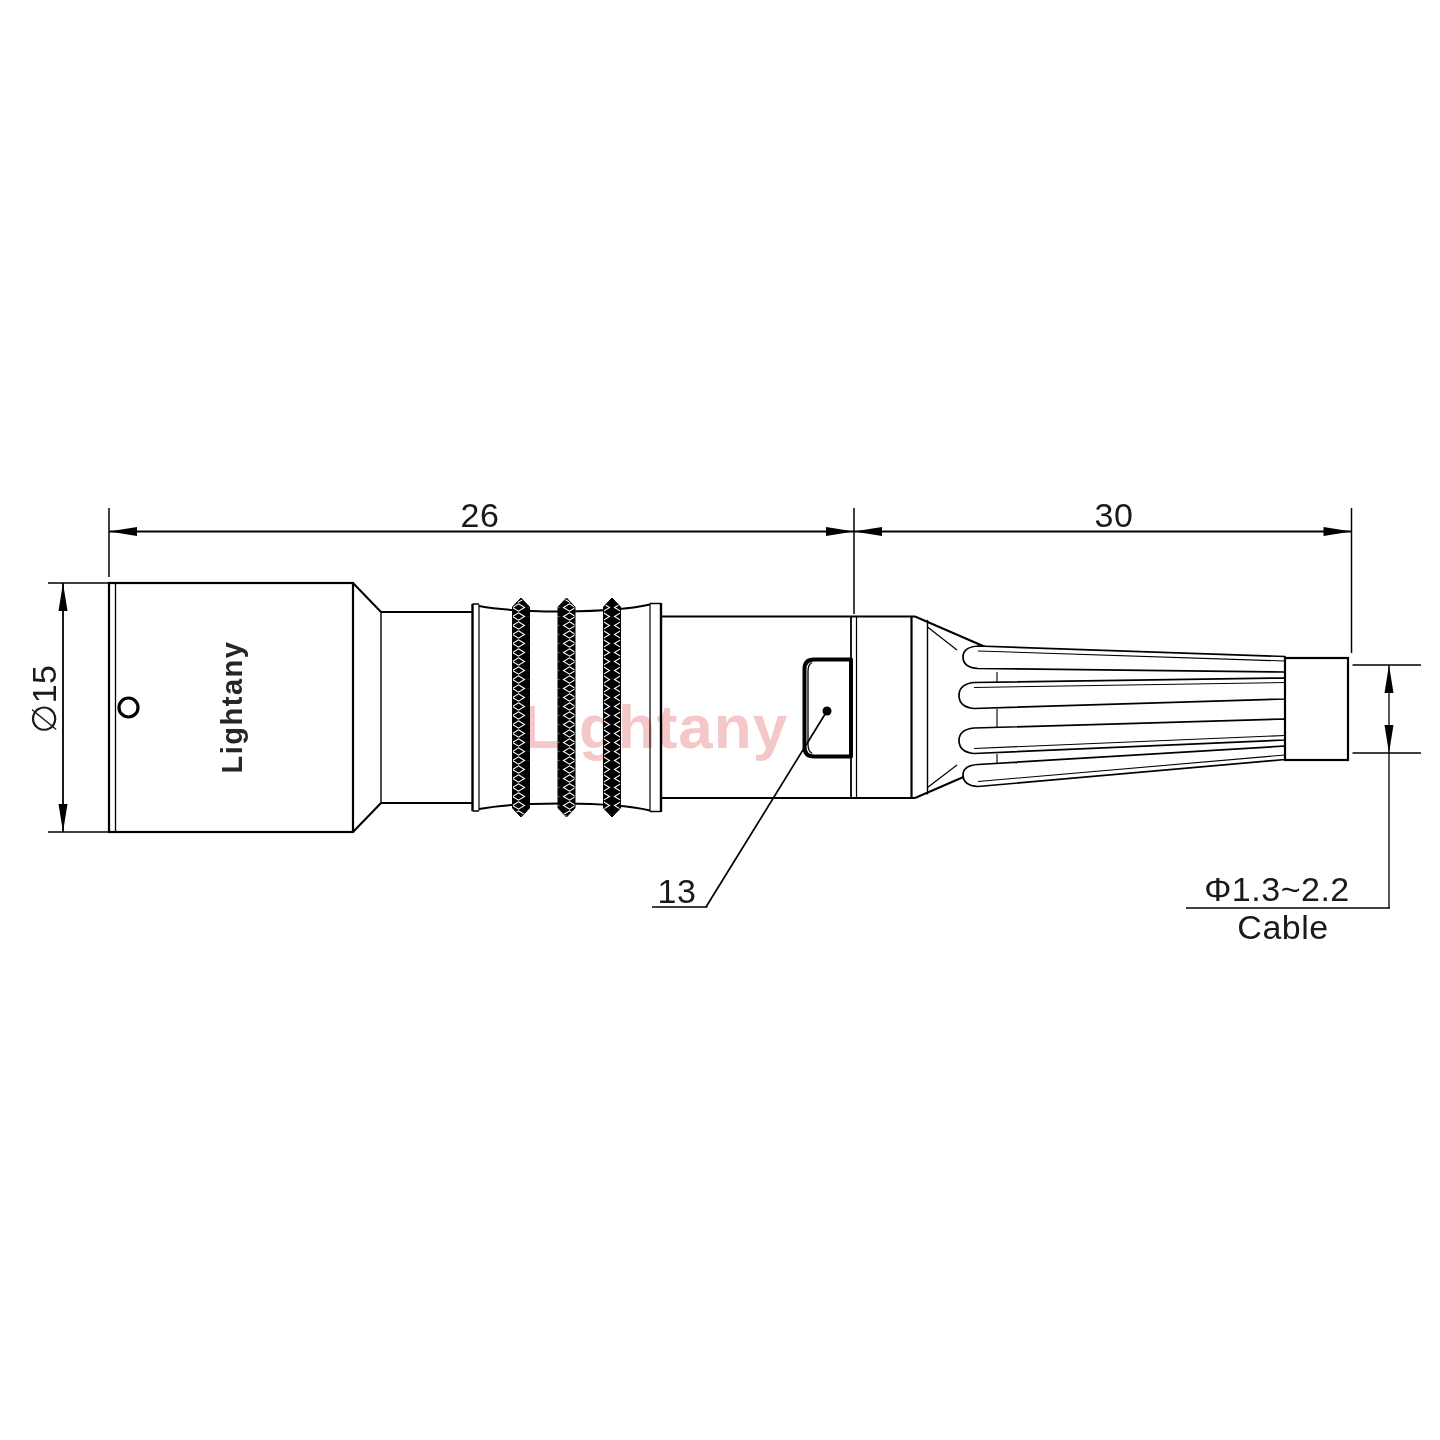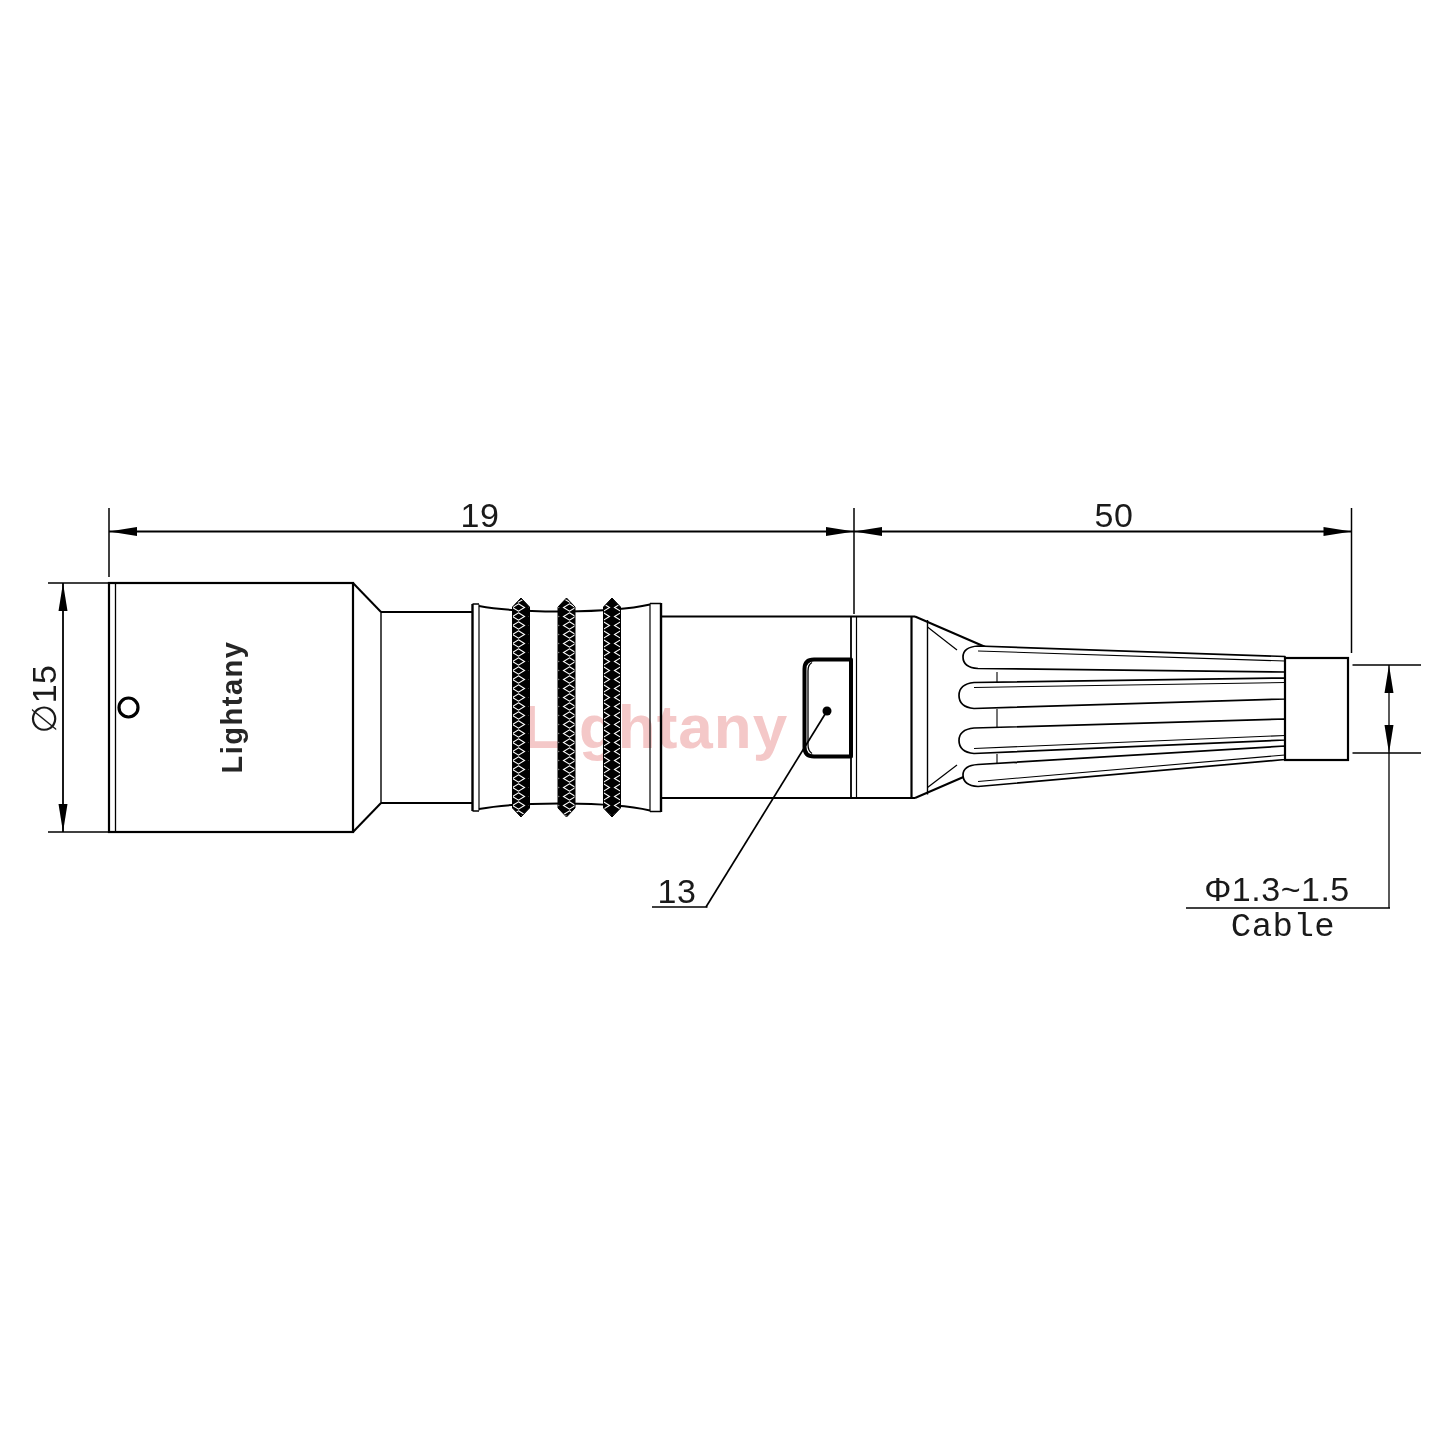--- a/index.html
+++ b/index.html
@@ -131,25 +131,25 @@
   <g stroke="#000" fill="none">
     <path d="M1352.5,665 H1421" stroke-width="1.3"></path>
     <path d="M1352.5,753 H1421" stroke-width="1.3"></path>
     <path d="M1389,665 V908" stroke-width="1.3"></path>
     <polygon points="1389,665 1384.5,693 1393.5,693" fill="#000" stroke="none"></polygon>
     <polygon points="1389,753 1384.5,725 1393.5,725" fill="#000" stroke="none"></polygon>
     <path d="M1186,908 H1390" stroke-width="1.7"></path>
   </g>
 </svg>
 
-<div class="txt dim-label" style="left:480px;top:515px;">19</div>
+<div class="txt dim-label" style="left:480px;top:515px;">26</div>
 
-<div class="txt dim-label" style="left:1114px;top:515px;">50</div>
+<div class="txt dim-label" style="left:1114px;top:515px;">30</div>
 
 <div class="txt dim-label rot" style="left:44px;top:699px;">∅15</div>
 
 <div class="txt rot" id="body-logo" style="left:232px;top:707px;">Lightany</div>
 
 <div class="txt dim-label" style="left:677px;top:891px;">13</div>
 
-<div class="txt dim-label" style="left:1277px;top:889px;">Φ1.3~1.5</div>
+<div class="txt dim-label" style="left:1277px;top:889px;">Φ1.3~2.2</div>
 
-<div class="txt dim-label" style="left:1283px;top:927px;font-family:Liberation Mono, monospace;">Cable</div>
+<div class="txt dim-label" style="left:1283px;top:927px;">Cable</div>
 
 </body></html>

